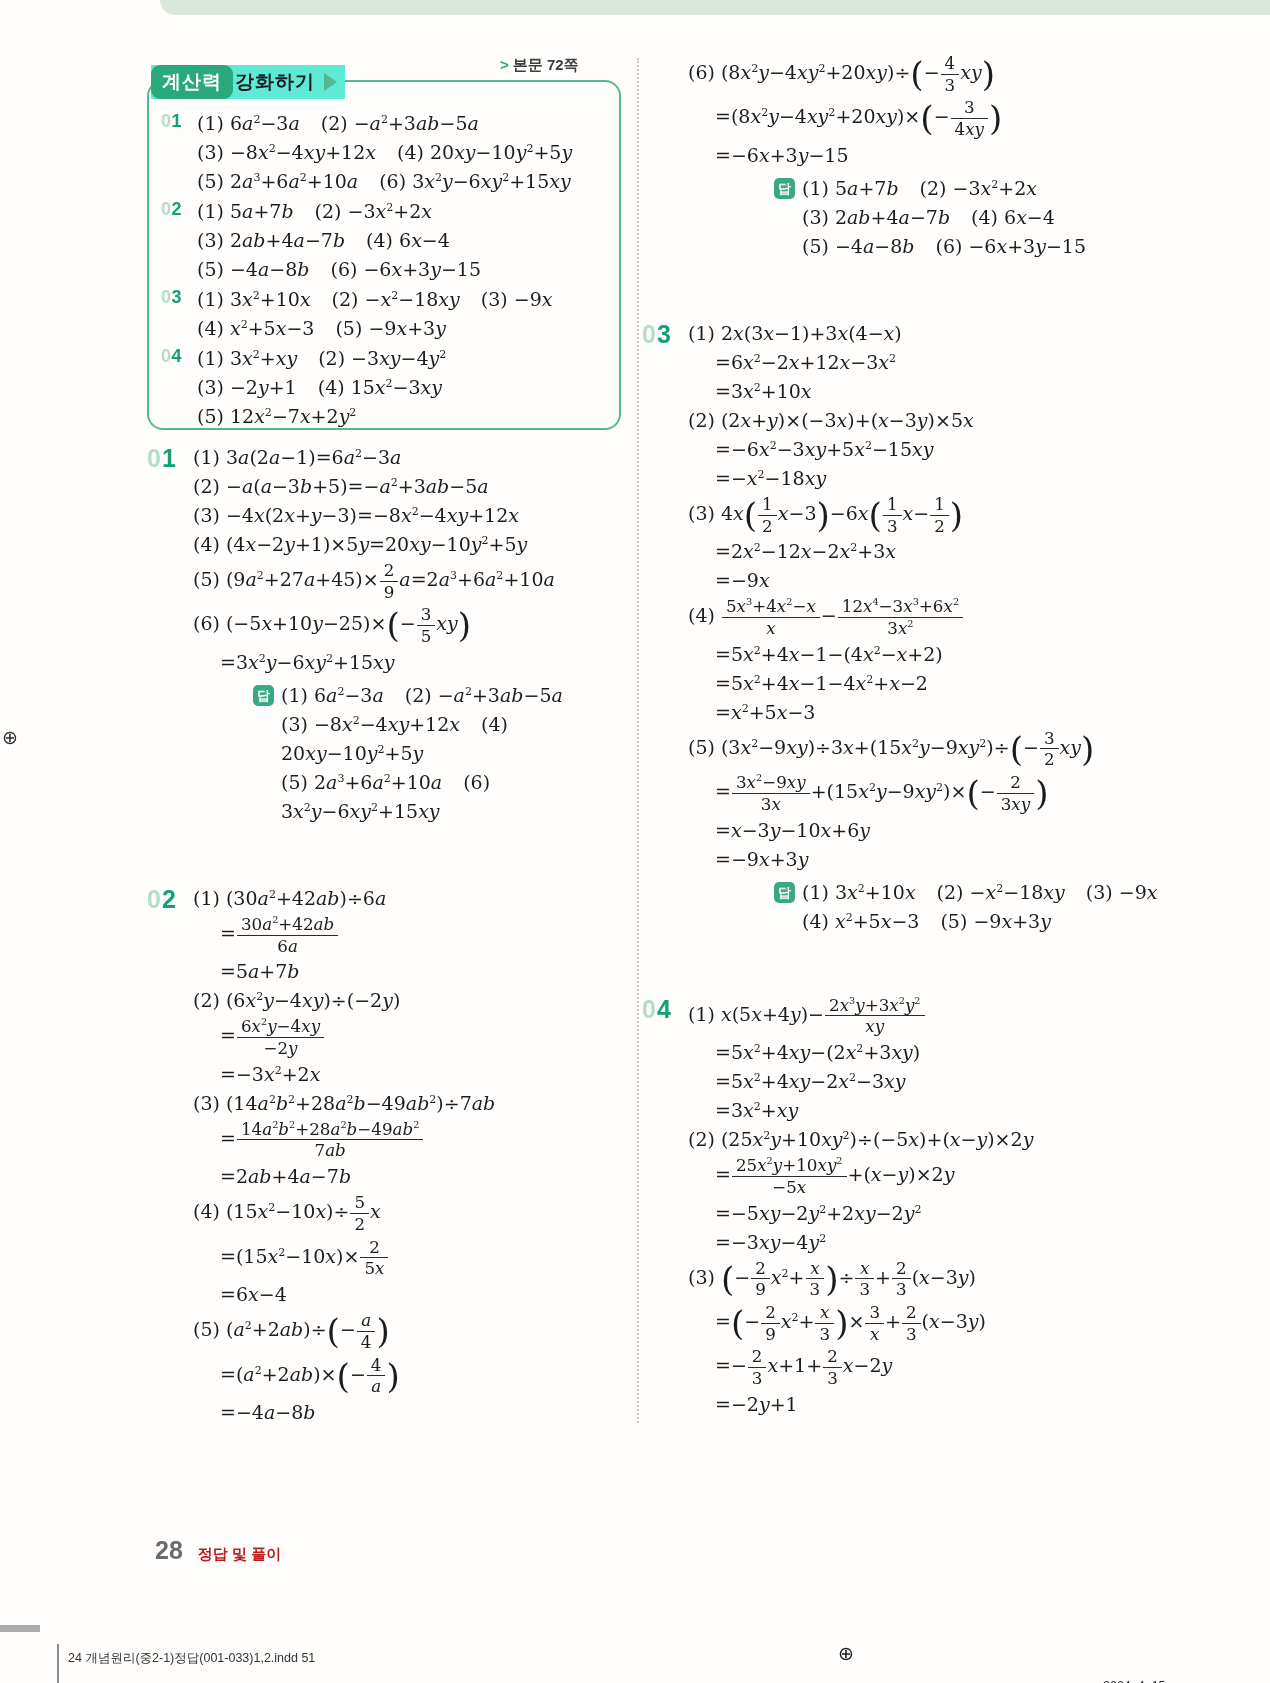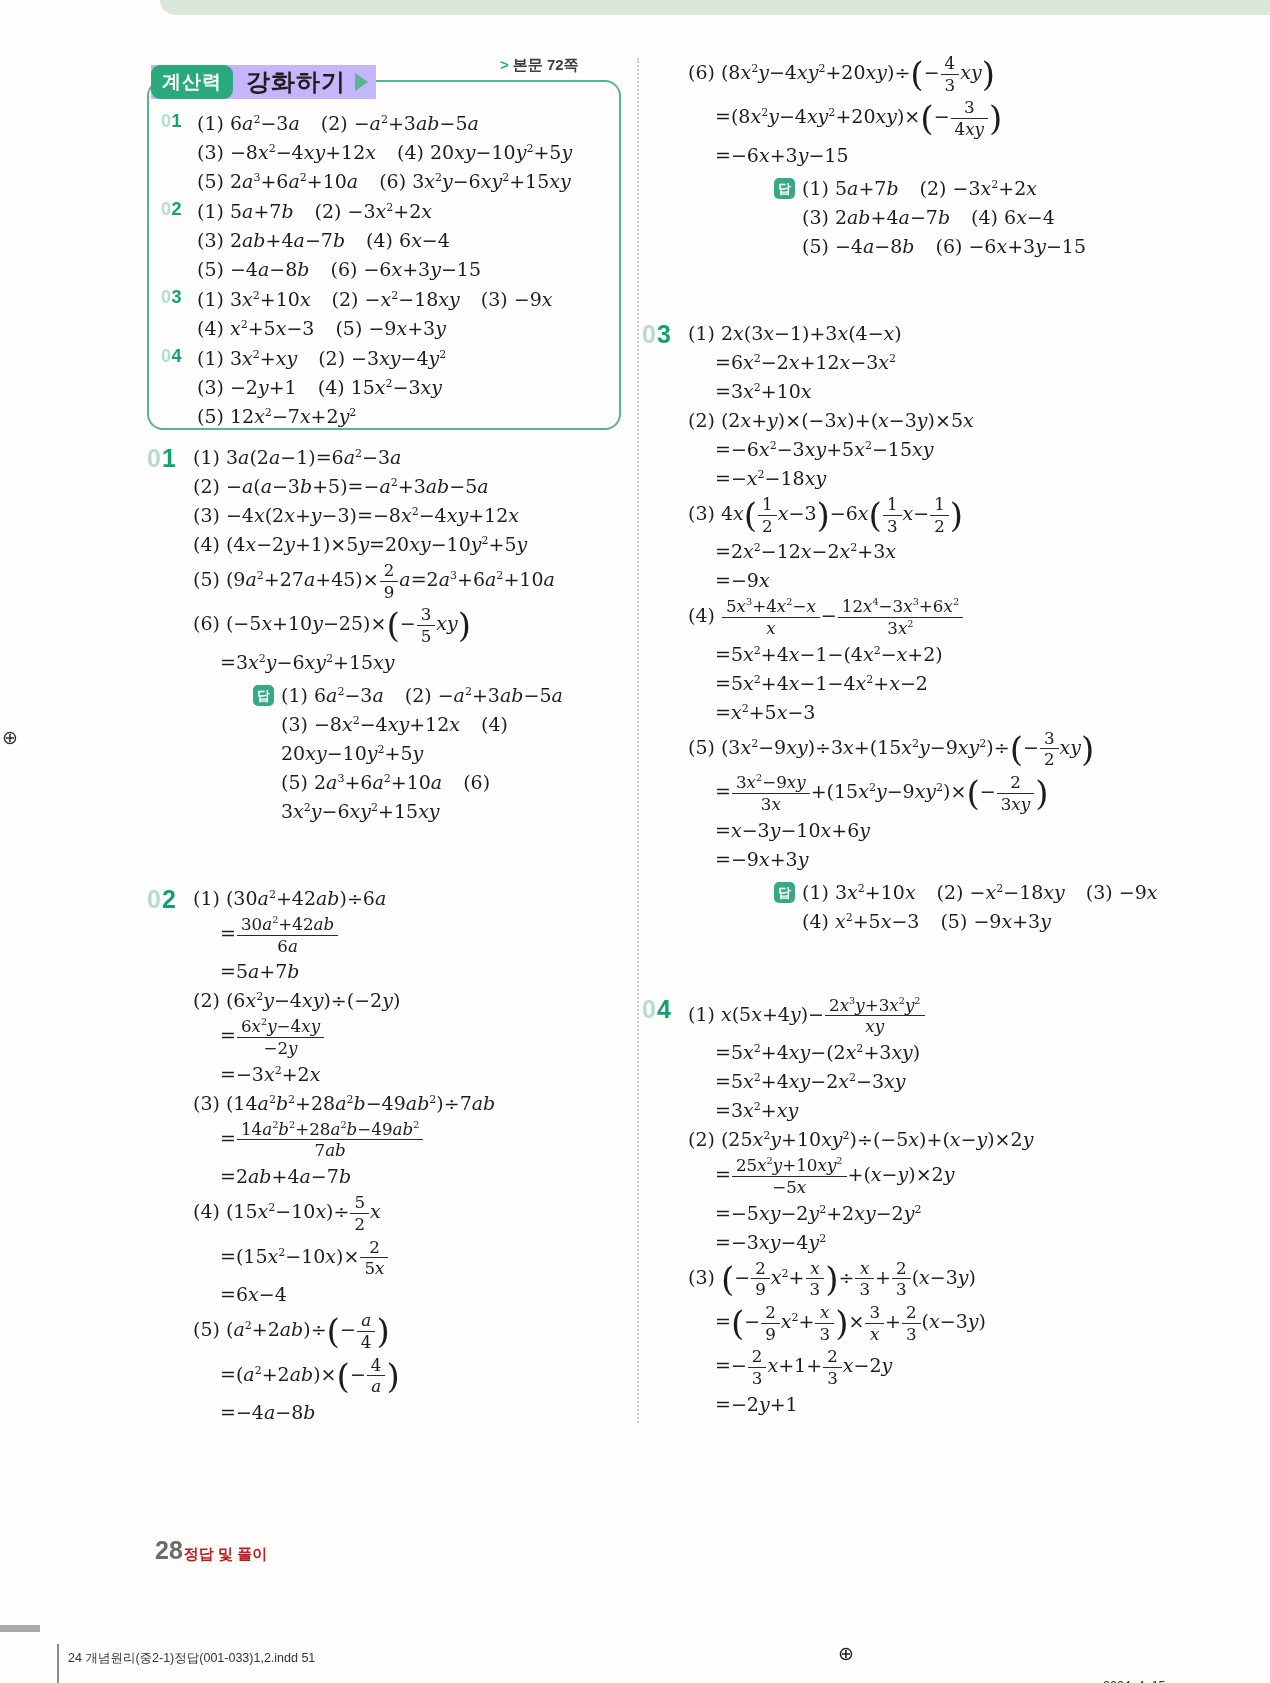--- a/index.html
+++ b/index.html
@@ -6,23 +6,23 @@
   .page{position:relative;width:1270px;height:1683px;background:#fffefd;overflow:hidden;
         font-family:"Liberation Sans",sans-serif;color:#222;}
   .top-band{position:absolute;left:160px;top:0;right:0;height:15px;background:#d9e8da;
         border-radius:0 0 0 16px;}
   
   .ref{position:absolute;left:500px;top:56px;font-size:15px;font-weight:bold;color:#3d3d3d;}
   .ref-arrow{color:#2aa97c;margin-right:4px;font-weight:bold;}
   
   .calcbox{position:absolute;left:147px;top:80px;width:474px;height:350px;
         border:2.5px solid #56b690;border-radius:16px;box-sizing:border-box;padding:26px 6px 0 12px;}
-  .calcbox-head{position:absolute;top:-17px;left:2px;display:flex;align-items:center;background:#c4b5fd;padding:0 8px 0 0;}
+  .calcbox-head{position:absolute;top:-17px;left:2px;display:flex;align-items:center;background:#5eead4;padding:0 8px 0 0;}
   .badge{background:#2aa97c;color:#fff;font-weight:bold;font-size:19px;padding:4px 11px;border-radius:9px;letter-spacing:1px;}
-  .boxtitle{font-weight:bold;font-size:24px;color:#1d1d1d;margin-left:13px;letter-spacing:1px;}
+  .boxtitle{font-weight:bold;font-size:19px;color:#1d1d1d;margin-left:2px;letter-spacing:1px;}
   .pointer{width:0;height:0;border-left:13px solid #56b690;border-top:9px solid transparent;
         border-bottom:9px solid transparent;margin-left:9px;}
   .prob{display:flex;margin:1px 0;}
   .prob-num{width:36px;font-weight:bold;font-size:18px;padding-top:2px;letter-spacing:.5px;}
   .d0{color:#b4ddca;}
   .d1{color:#12a078;}
   .prob-lines{flex:1;}
   .bline{min-height:29px;line-height:29px;}
   
   .math, .mline{font-family:"DejaVu Serif",serif;font-size:19px;color:#1c1c1c;}
@@ -46,21 +46,21 @@
   .sol-body{flex:1;}
   .ansblock{margin-top:4px;}
   .col-left .ansblock{margin-left:60px;}
   .col-right .ansblock{margin-left:86px;}
   .ansct{padding-left:28px;}
   .ans-icon{display:inline-block;width:21px;height:21px;background:#37a984;color:#fff;border-radius:5px;
         font-family:"Liberation Sans",sans-serif;font-size:13px;line-height:21px;font-weight:bold;
         text-align:center;margin-right:7px;vertical-align:2px;}
   
   .page-footer{position:absolute;left:155px;top:1536px;display:flex;align-items:baseline;}
-  .pagenum{font-weight:bold;font-size:25px;color:#6b6b6b;margin-right:1px;}
+  .pagenum{font-weight:bold;font-size:25px;color:#6b6b6b;margin-right:15px;}
   .pagelabel{font-size:15px;font-weight:bold;color:#b91c1c;}
   .print-left{position:absolute;left:68px;top:1650px;font-size:12.5px;color:#333;}
   .print-right{position:absolute;left:1103px;top:1647px;font-size:12.5px;color:#333;margin-top:32px;}
   .foot-rule{position:absolute;left:57px;top:1644px;width:1.5px;height:39px;background:#8f8f8f;}
   .crop-dash{position:absolute;left:0;top:1625px;width:40px;height:7px;background:#ababab;}
   .regmark{position:absolute;font-size:19px;color:#1a1a1a;}
   .regmark.left{left:2px;top:726px;color:#2e2e2e;}
   .regmark.bottom{left:838px;top:1642px;}
 </style>
 </head>

